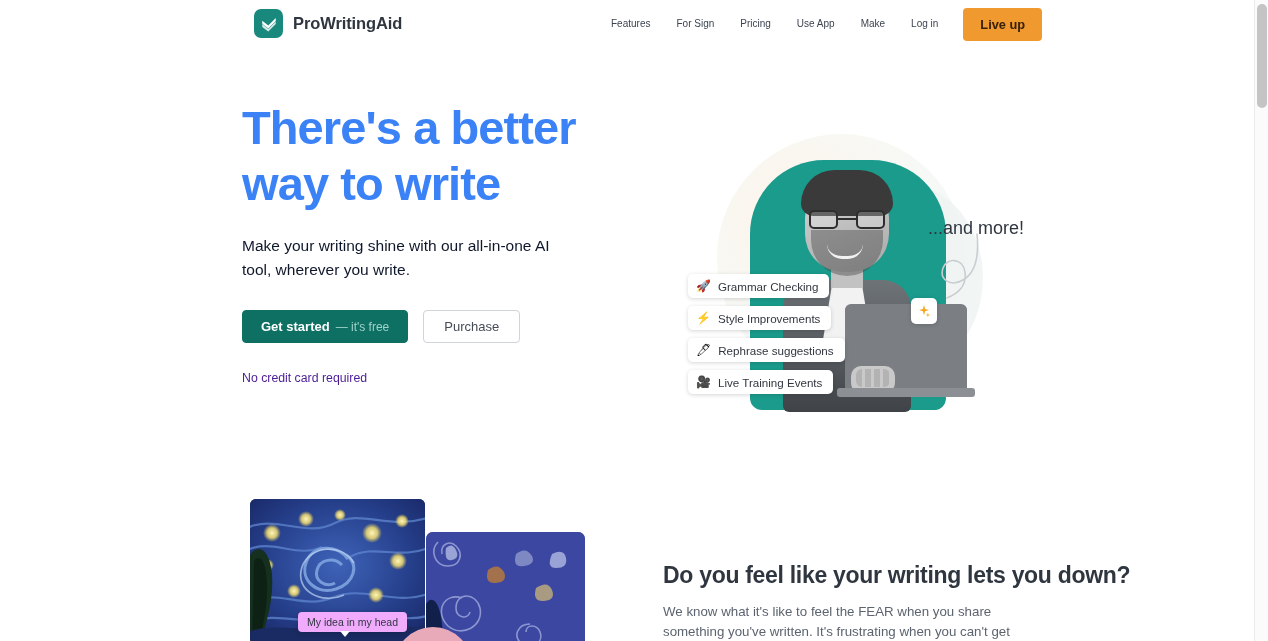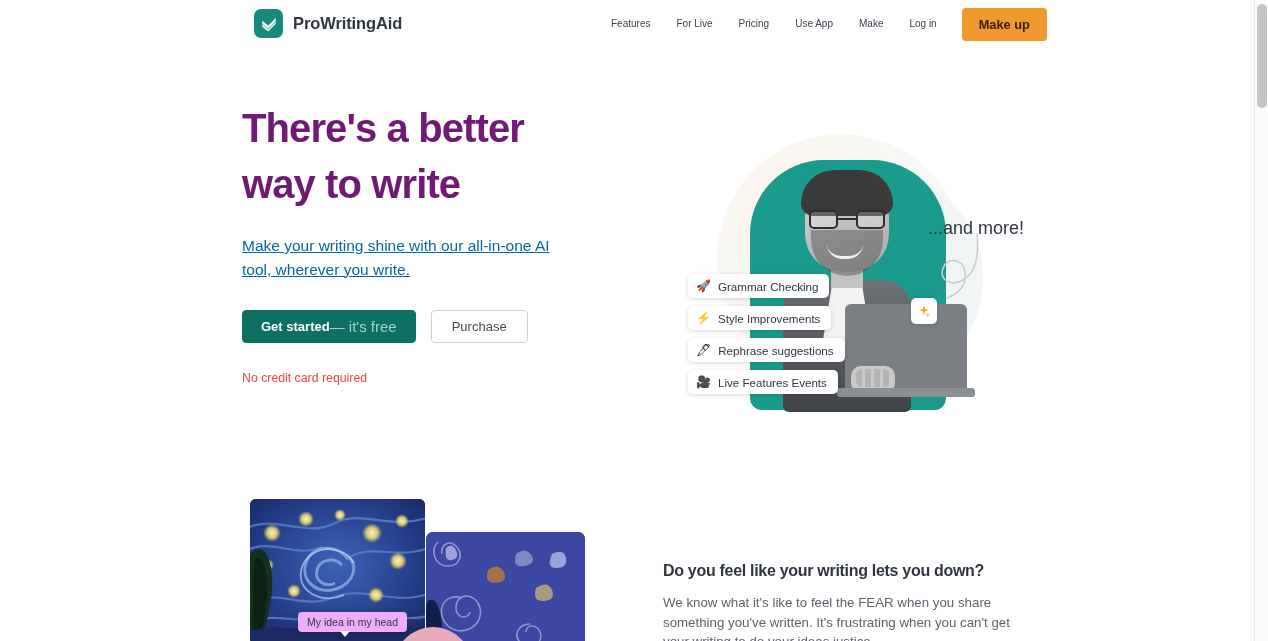--- a/index.html
+++ b/index.html
@@ -106,84 +106,83 @@
   }
 
   .hero-copy {
     position: absolute;
     left: 242px;
     top: 52px;
     width: 360px;
   }
 
   .hero-title {
-    font-size: 40px;
+    font-size: 47px;
     line-height: 56px;
     font-weight: bold;
-    color: #701a75;
+    color: #3b82f6;
     letter-spacing: -0.9px;
   }
 
   .hero-sub {
     margin-top: 22px;
     font-size: 15.5px;
     line-height: 23.5px;
-    color: #0369a1;
+    color: #0f172a;
     max-width: 330px;
-    text-decoration: underline;
   }
 
   .hero-actions {
     margin-top: 29px;
     display: flex;
     align-items: center;
     gap: 15px;
   }
 
   .btn-primary {
     background: #0e6f63;
     border: 1px solid #0e6f63;
     border-radius: 4px;
     padding: 0 18px;
     height: 33px;
     display: inline-flex;
     align-items: center;
-    gap: 0;
+    gap: 6px;
     cursor: pointer;
     font-family: inherit;
   }
   .btn-primary .lbl {
     color: #ffffff;
     font-size: 13px;
     font-weight: bold;
     white-space: nowrap;
   }
   .btn-primary .sub {
     color: #9fd3cb;
-    font-size: 15px;
+    font-size: 12px;
     white-space: nowrap;
   }
 
   .btn-secondary {
     background: #ffffff;
     border: 1px solid #cfd4da;
     border-radius: 4px;
     height: 33px;
     padding: 0 20px;
     color: #454c56;
     font-size: 13px;
     cursor: pointer;
     font-family: inherit;
     white-space: nowrap;
   }
 
   .hero-note {
     margin-top: 28px;
     font-size: 12.3px;
-    color: #ef4444;
+    color: #4c1d95;
   }
 
   
   .hero-art {
     position: absolute;
     left: 655px;
     top: 60px;
     width: 380px;
     height: 330px;
   }
@@ -452,21 +451,21 @@
     background: #e8a9b8;
     z-index: 4;
   }
 
   .lower-copy {
     position: absolute;
     left: 663px; top: 82px;
     width: 356px;
   }
   .lower-title {
-    font-size: 16px;
+    font-size: 23px;
     font-weight: bold;
     color: #2f3640;
     letter-spacing: -0.3px;
     white-space: nowrap;
   }
   .lower-body {
     margin-top: 13px;
     font-size: 13.3px;
     line-height: 19.5px;
     color: #5c646f;
@@ -502,26 +501,26 @@
         <svg width="18" height="18" viewBox="0 0 24 24" aria-hidden="true">
           <path d="M3 7.5 L11 14 L21 4 L21 8 L11 18 L3 11.5 Z" fill="#ffffff"></path>
           <path d="M3 12 L11 18.5 L21 8.5 L21 12 L11 22 L3 16 Z" fill="#ffffff" opacity="0.82"></path>
         </svg>
       </span>
       <span class="brand-name">ProWritingAid</span>
     </a>
 
     <nav class="main-nav">
       <a class="nav-link" href="#">Features</a>
-      <a class="nav-link" href="#">For Live</a>
+      <a class="nav-link" href="#">For Sign</a>
       <a class="nav-link" href="#">Pricing</a>
       <a class="nav-link" href="#">Use App</a>
       <a class="nav-link" href="#">Make</a>
       <a class="nav-link" href="#">Log in</a>
-      <button class="signup-btn">Make up</button>
+      <button class="signup-btn">Live up</button>
     </nav>
   </header>
 
   <section class="hero">
 
     <div class="hero-copy">
       <h1 class="hero-title">
         <span>There's a better</span><br>
         <span>way to write</span>
       </h1>
@@ -573,21 +572,21 @@
         <div class="chip">
           <span class="emo">⚡</span>
           <span class="txt">Style Improvements</span>
         </div>
         <div class="chip">
           <span class="emo">🖊</span>
           <span class="txt">Rephrase suggestions</span>
         </div>
         <div class="chip">
           <span class="emo">🎥</span>
-          <span class="txt">Live Features Events</span>
+          <span class="txt">Live Training Events</span>
         </div>
       </div>
 
       <div class="spark-card">
         <svg width="14" height="14" viewBox="0 0 24 24" aria-hidden="true">
           <path d="M12 1.5 L13.9 8.4 L20.5 10.4 L13.9 12.4 L12 19.3 L10.1 12.4 L3.5 10.4 L10.1 8.4 Z" fill="#f5a623"></path>
           <path d="M18.7 15.2 L19.6 18 L22.3 18.9 L19.6 19.8 L18.7 22.6 L17.8 19.8 L15.1 18.9 L17.8 18 Z" fill="#f5a623"></path>
         </svg>
       </div>
 

